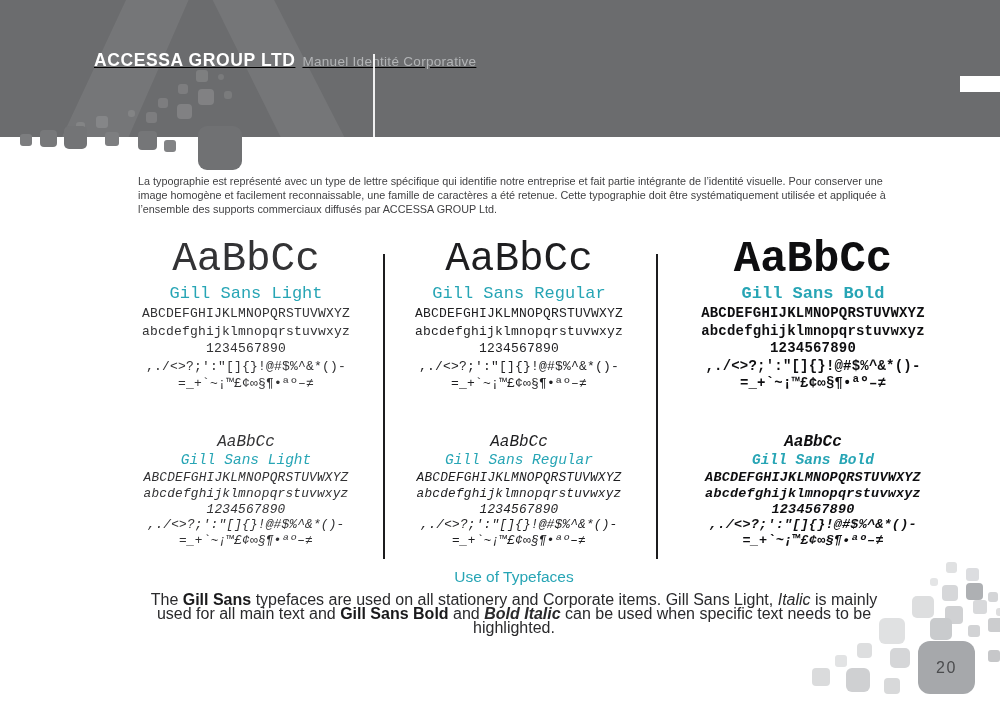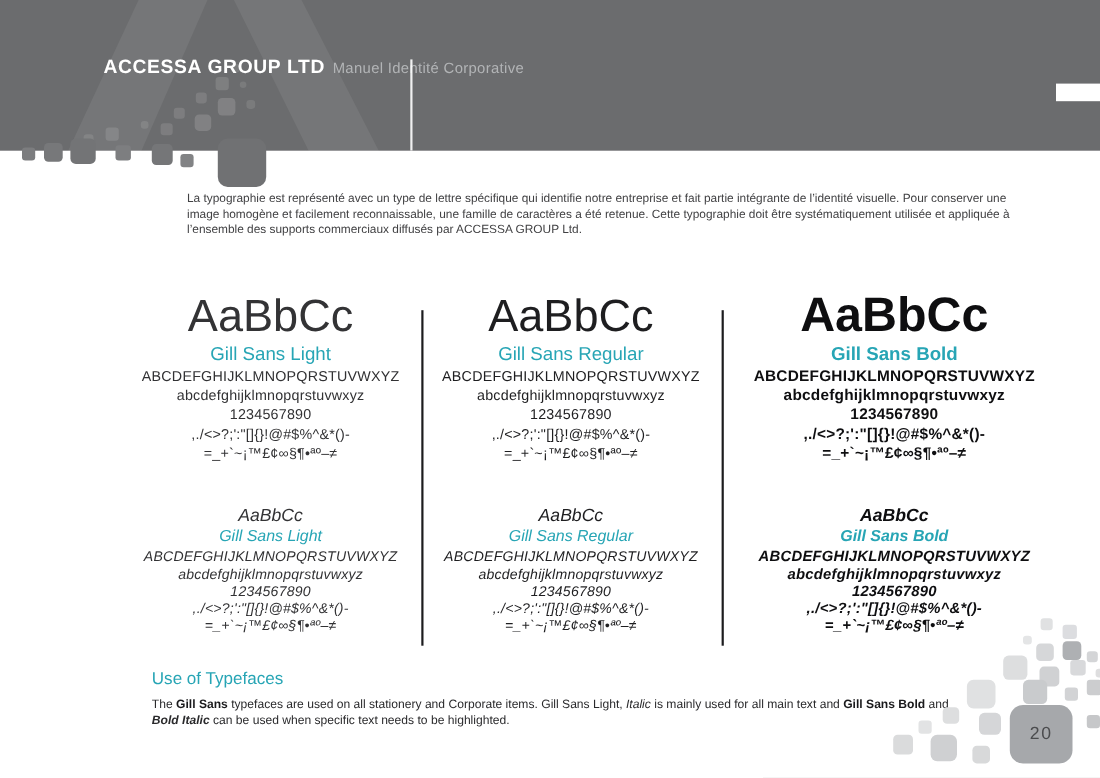--- a/index.html
+++ b/index.html
@@ -4,35 +4,35 @@
 <style>
   html,body{margin:0;padding:0;background:#e8e8e8;}
   .page{
     position:relative;width:1000px;height:707px;background:#ffffff;
     overflow:hidden;font-family:"Liberation Sans",sans-serif;
     -webkit-font-smoothing:antialiased;
   }
   
   .banner{position:absolute;left:0;top:0;width:1000px;height:137px;background:#6b6c6e;overflow:hidden;}
   .watermark{position:absolute;left:0;top:0;}
-  .brand{position:absolute;left:94px;top:50px;white-space:nowrap;}
+  .brand{position:absolute;left:94px;top:50px;white-space:nowrap;text-decoration:underline;}
   .brand-name{color:#ffffff;font-weight:bold;font-size:17.5px;letter-spacing:.6px;}
   .brand-sub{color:#b2b4b6;font-size:13.5px;font-weight:300;margin-left:7px;letter-spacing:.3px;}
   .banner-vline{position:absolute;left:373px;top:54px;width:1.5px;height:83px;background:rgba(255,255,255,.9);}
   .banner-title{
     position:absolute;left:560px;top:70px;width:390px;text-align:right;
     color:#f0f0f1;font-size:22.5px;font-weight:300;letter-spacing:.8px;
   }
   .banner-titlebar{position:absolute;left:960px;top:76px;width:40px;height:16px;background:#ffffff;}
   
   .intro-p{position:absolute;left:138px;width:748px;margin:0;color:#414143;font-size:10.8px;line-height:14.2px;}
-  .intro-1{top:174px;margin-left:32px;}
+  .intro-1{top:174px;}
   .intro-2{top:232px;}
   
-  .specimens{position:absolute;left:0;top:264px;width:984px;height:326px;}
+  .specimens{position:absolute;left:0;top:236px;width:984px;height:326px;font-family:Liberation Mono, monospace;}
   .spec-divider{position:absolute;top:18px;width:1.5px;height:305px;background:#1c1c1e;}
   .divider-1{left:383px;}
   .divider-2{left:656px;}
   .spec-col{position:absolute;top:0;text-align:center;color:#1e1e20;}
   .col-0{left:116px;width:260px;}
   .col-1{left:390px;width:258px;}
   .col-2{left:660px;width:306px;}
   .spec-sample{font-size:41px;line-height:46px;height:48px;}
   .col-0 .spec-sample{font-weight:300;color:#333335;}
   .col-1 .spec-sample{font-weight:400;}
@@ -42,23 +42,23 @@
   .spec-line{font-size:13px;line-height:17.6px;letter-spacing:.2px;}
   .col-0 .spec-line{font-weight:300;color:#323234;}
   .col-2 .spec-line{font-size:14px;font-weight:bold;color:#0e0e10;}
   .block-italic{position:absolute;left:0;right:0;top:197px;font-style:italic;}
   .block-italic .spec-sample{font-size:16px;line-height:18px;height:19px;}
   .col-2 .block-italic .spec-sample{font-weight:800;}
   .block-italic .spec-name{font-size:14.5px;height:18px;}
   .block-italic .spec-line{font-size:12.8px;line-height:15.8px;}
   .col-2 .block-italic .spec-line{font-size:13.5px;}
   
-  .usage{position:absolute;left:138px;top:609px;width:752px;}
+  .usage{position:absolute;left:138px;top:568px;width:752px;text-align:center;}
   .usage-h{margin:0 0 7px 0;font-size:15.5px;font-weight:400;color:var(--accent);}
-  .usage-p{margin:0;color:#2a2a2c;font-size:11px;line-height:14.2px;}
+  .usage-p{margin:0;color:#2a2a2c;font-size:16px;line-height:14.2px;}
   .usage-p b{color:#1a1a1c;}
   .usage-p .bi{font-weight:bold;font-style:italic;}
   .usage-p .it{font-style:italic;}
   
   .sq{position:absolute;border-radius:3px;}
   
   .page-badge{
     position:absolute;left:918px;top:641px;width:57px;height:53px;border-radius:12px;
     background:#a6a8ab;display:flex;align-items:center;justify-content:center;
   }

